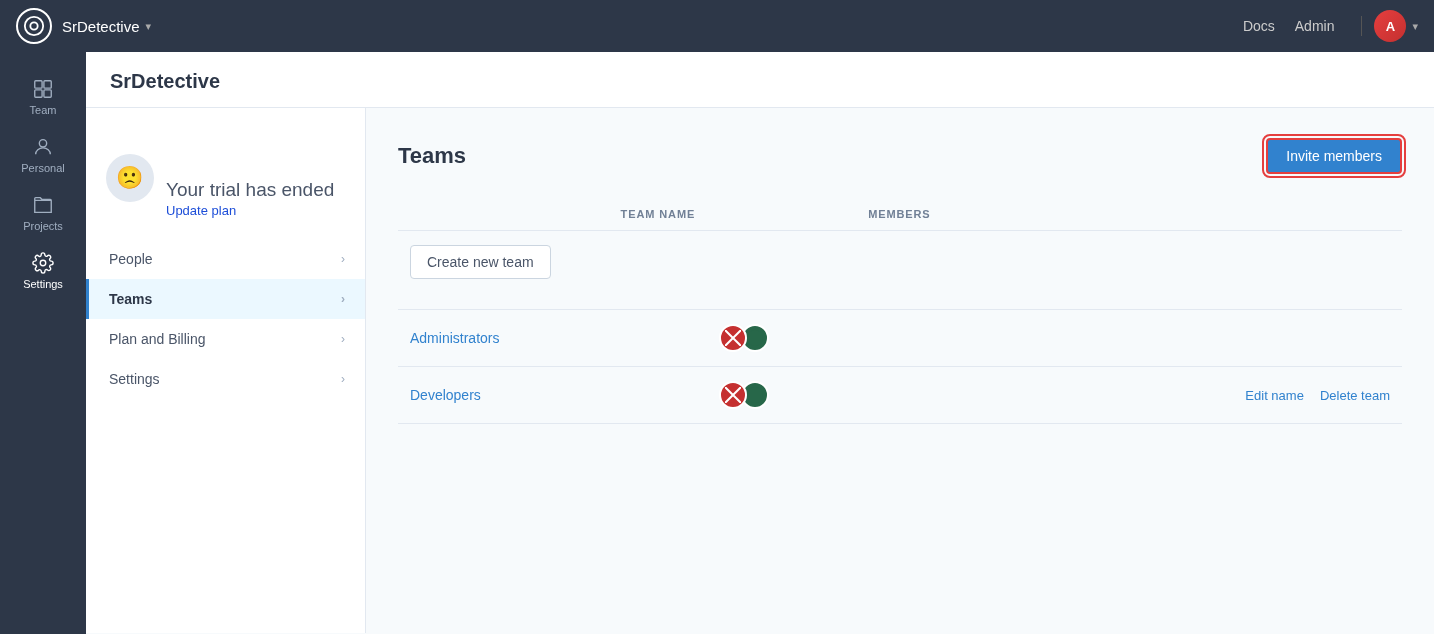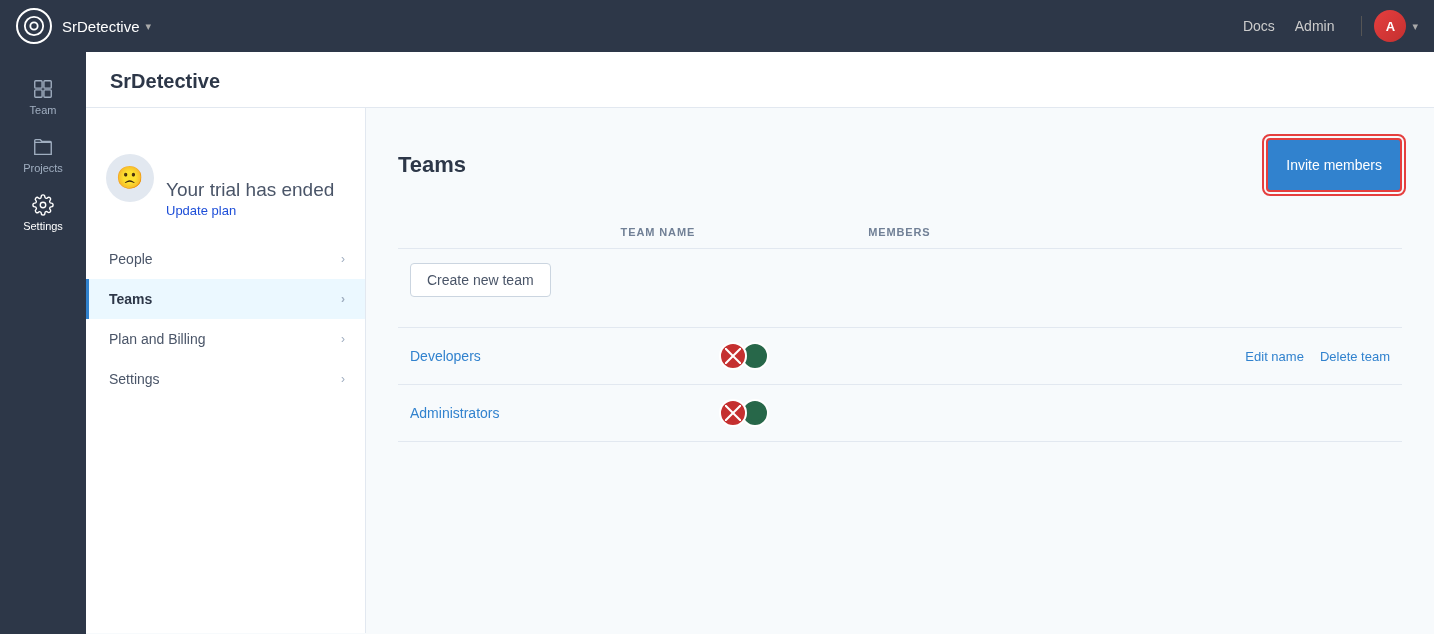--- a/index.html
+++ b/index.html
@@ -121,21 +121,21 @@
     }
     .content-header {
       display: flex; align-items: center; justify-content: space-between;
       margin-bottom: 24px;
     }
     .content-title {
       font-size: 22px; font-weight: 600; color: #2d3748;
     }
     .invite-btn {
       background: #3182ce; color: #fff; border: 2px solid #e53e3e;
-      padding: 17px 18px; border-radius: 4px; font-size: 14px; font-weight: 500;
+      padding: 8px 18px; border-radius: 4px; font-size: 14px; font-weight: 500;
       cursor: pointer; outline: 2px solid #e53e3e; outline-offset: 2px;
     }
 
     
     .teams-table { width: 100%; border-collapse: collapse; }
     .teams-table thead th {
       text-align: right; font-size: 11px; font-weight: 600;
       color: #718096; letter-spacing: 0.08em; text-transform: uppercase;
       padding: 10px 12px; border-bottom: 1px solid #e2e8f0;
     }
@@ -201,20 +201,27 @@
     <div class="sidebar-item">
       <svg viewBox="0 0 24 24" fill="none" stroke="currentColor" stroke-width="1.5">
         <rect x="3" y="3" width="8" height="8" rx="1"></rect>
         <rect x="13" y="3" width="8" height="8" rx="1"></rect>
         <rect x="3" y="13" width="8" height="8" rx="1"></rect>
         <rect x="13" y="13" width="8" height="8" rx="1"></rect>
       </svg>
       <span>Team</span>
     </div>
 
+    <div class="sidebar-item">
+      <svg viewBox="0 0 24 24" fill="none" stroke="currentColor" stroke-width="1.5">
+        <circle cx="12" cy="8" r="4"></circle>
+        <path d="M4 20c0-4 3.6-7 8-7s8 3 8 7"></path>
+      </svg>
+      <span>Personal</span>
+    </div>
 
     <div class="sidebar-item">
       <svg viewBox="0 0 24 24" fill="none" stroke="currentColor" stroke-width="1.5">
         <path d="M3 7h18M3 7v13h18V7M3 7V5a1 1 0 011-1h5l2 2h9a1 1 0 011 1v1"></path>
       </svg>
       <span>Projects</span>
     </div>
 
     <div class="sidebar-item active">
       <svg viewBox="0 0 24 24" fill="none" stroke="currentColor" stroke-width="1.5">
@@ -278,67 +285,67 @@
           <tbody>
 
             <tr class="create-team-row">
               <td colspan="3">
                 <button class="create-team-btn">Create new team</button>
               </td>
             </tr>
 
             <tr>
               <td>
-                <span class="team-name-link">Developers</span>
+                <span class="team-name-link">Administrators</span>
               </td>
               <td>
                 <div class="members-avatars">
                   <div class="member-avatar" style="background: #c53030; z-index:2;">
                     <svg width="16" height="16" viewBox="0 0 16 16">
                         <circle cx="8" cy="8" r="8" fill="#c53030"></circle>
                         <line x1="0" y1="0" x2="16" y2="16" stroke="#fff" stroke-width="2"></line>
                         <line x1="16" y1="0" x2="0" y2="16" stroke="#fff" stroke-width="2"></line>
                       </svg>
                   </div>
                   <div class="member-avatar" style="background: #276749; z-index:1;">
                     <svg width="16" height="16" viewBox="0 0 16 16">
                         <circle cx="8" cy="8" r="8" fill="#276749"></circle>
                       </svg>
                   </div>
                 </div>
               </td>
-              <td>
-                <div class="action-links">
-                  <span class="action-link">Edit name</span>
-                  <span class="action-link">Delete team</span>
-                </div>
-              </td>
+              <td></td>
             </tr>
 
             <tr>
               <td>
-                <span class="team-name-link">Administrators</span>
+                <span class="team-name-link">Developers</span>
               </td>
               <td>
                 <div class="members-avatars">
                   <div class="member-avatar" style="background: #c53030; z-index:2;">
                     <svg width="16" height="16" viewBox="0 0 16 16">
                         <circle cx="8" cy="8" r="8" fill="#c53030"></circle>
                         <line x1="0" y1="0" x2="16" y2="16" stroke="#fff" stroke-width="2"></line>
                         <line x1="16" y1="0" x2="0" y2="16" stroke="#fff" stroke-width="2"></line>
                       </svg>
                   </div>
                   <div class="member-avatar" style="background: #276749; z-index:1;">
                     <svg width="16" height="16" viewBox="0 0 16 16">
                         <circle cx="8" cy="8" r="8" fill="#276749"></circle>
                       </svg>
                   </div>
                 </div>
               </td>
-              <td></td>
+              <td>
+                <div class="action-links">
+                  <span class="action-link">Edit name</span>
+                  <span class="action-link">Delete team</span>
+                </div>
+              </td>
             </tr>
           </tbody>
         </table>
       </div>
 
     </div>
   </div>
 
 </div>
 

